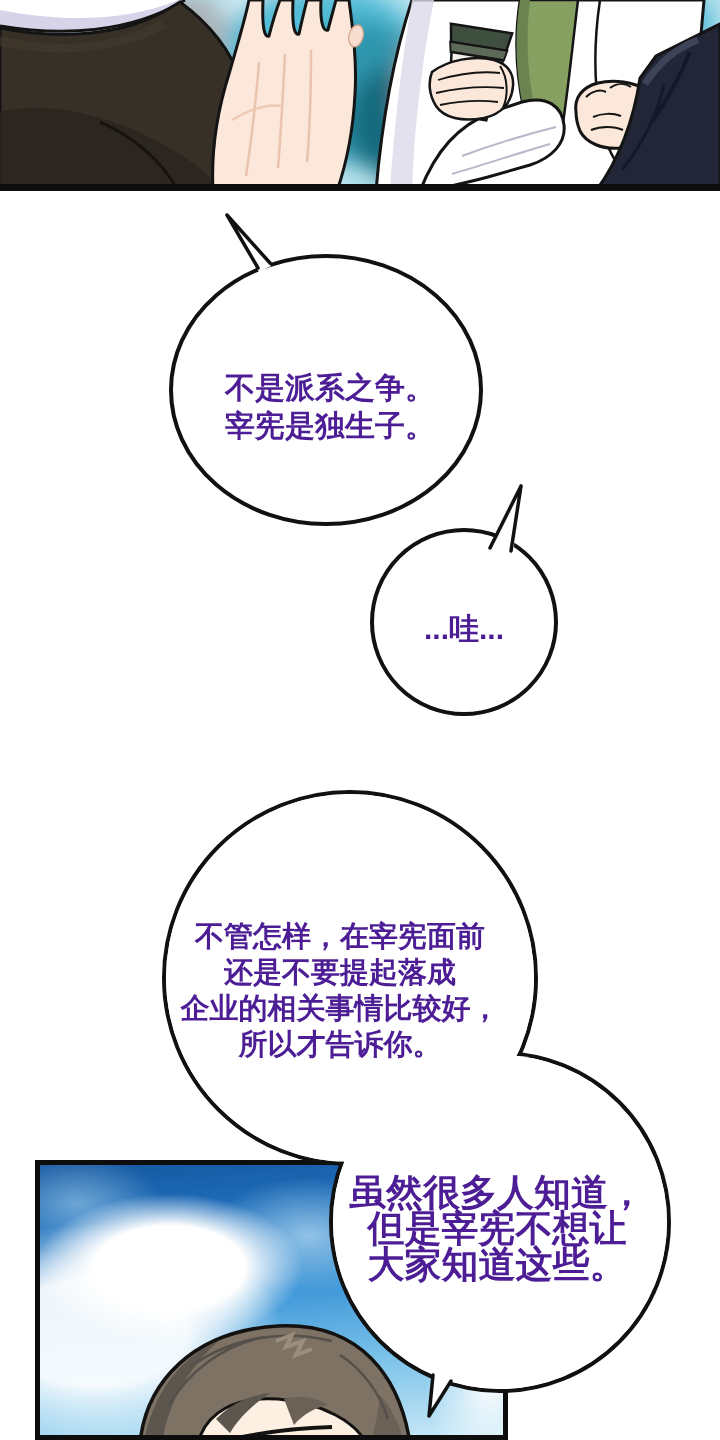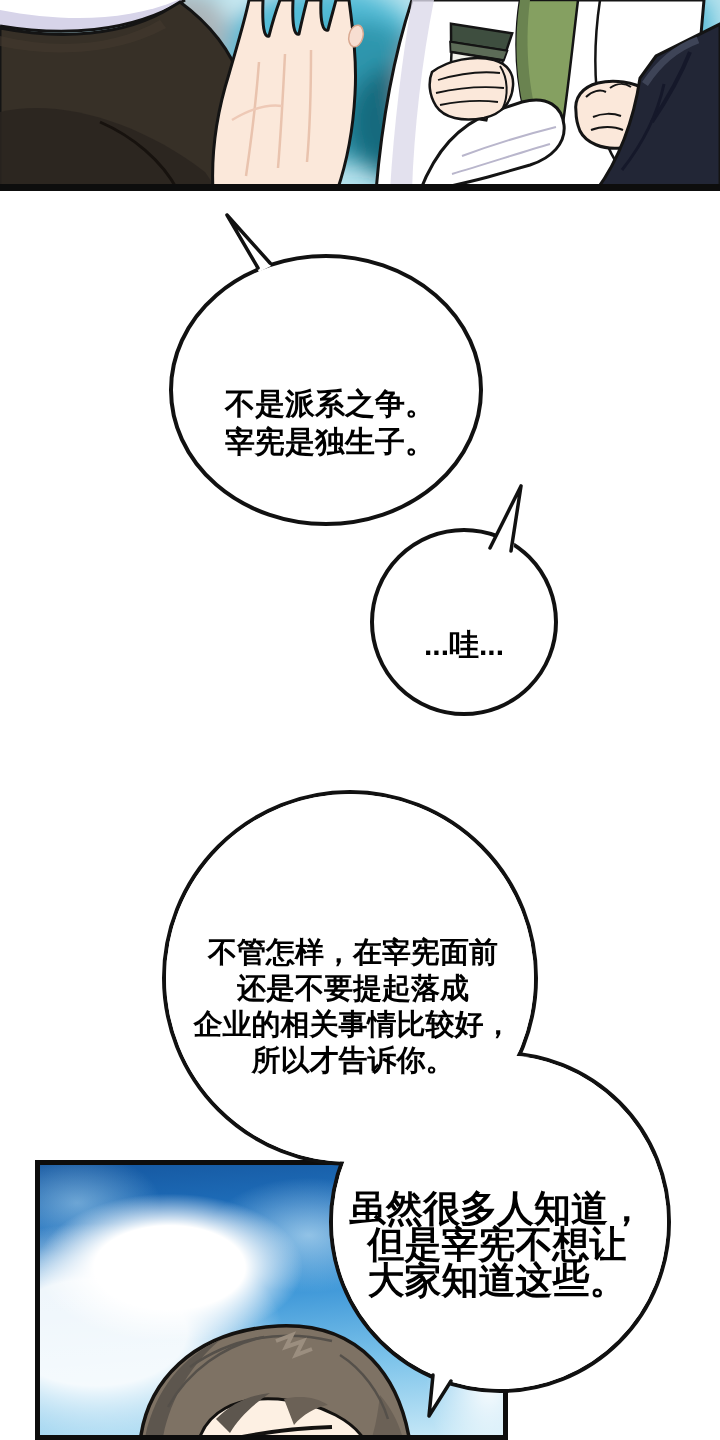--- a/index.html
+++ b/index.html
@@ -16,26 +16,26 @@
     background:
       radial-gradient(90px 120px at 97% 82%, rgba(255,255,255,.95), rgba(255,255,255,0) 70%),
       radial-gradient(180px 100px at 28% 38%, #ffffff 42%, rgba(255,255,255,0) 74%),
       radial-gradient(240px 140px at 12% 62%, rgba(255,255,255,.92) 38%, rgba(232,246,252,0) 78%),
       radial-gradient(140px 80px at 58% 26%, rgba(214,240,252,.6), rgba(214,240,252,0) 72%),
       radial-gradient(120px 70px at 8% 14%, rgba(190,228,248,.5), rgba(190,228,248,0) 70%),
       linear-gradient(175deg,#1557a0 0%,#1f6fbb 20%,#3e97d8 47%,#7cc3ea 72%,#c9e9f7 100%);
   }
   #bubble-layer{left:0;top:0;z-index:2;pointer-events:none;}
   .bubble-text{
-    position:absolute;z-index:3;color:#000000;font-weight:700;
-    text-align:center;white-space:pre-line;letter-spacing:0;margin-top:16px;
+    position:absolute;z-index:3;color:#4c1d95;font-weight:700;
+    text-align:center;white-space:pre-line;letter-spacing:0;
   }
   #bubble-text-1{left:170px;top:369px;width:320px;font-size:30px;line-height:38px;}
   #bubble-text-2{left:374px;top:612px;width:180px;font-size:30px;line-height:34px;}
-  #bubble-text-3{left:163px;top:918px;width:380px;font-size:29px;line-height:36px;}
+  #bubble-text-3{left:150px;top:918px;width:380px;font-size:29px;line-height:36px;}
   #bubble-text-4{left:332px;top:1175px;width:330px;font-size:37px;line-height:36px;}
 </style>
 </head>
 <body>
 
 <div id="panel-top" class="abs">
   <svg width="720" height="191" viewBox="0 0 720 191">
     <defs>
       <filter id="blur10" x="-40%" y="-40%" width="180%" height="180%">
           <feGaussianBlur stdDeviation="11"></feGaussianBlur>

